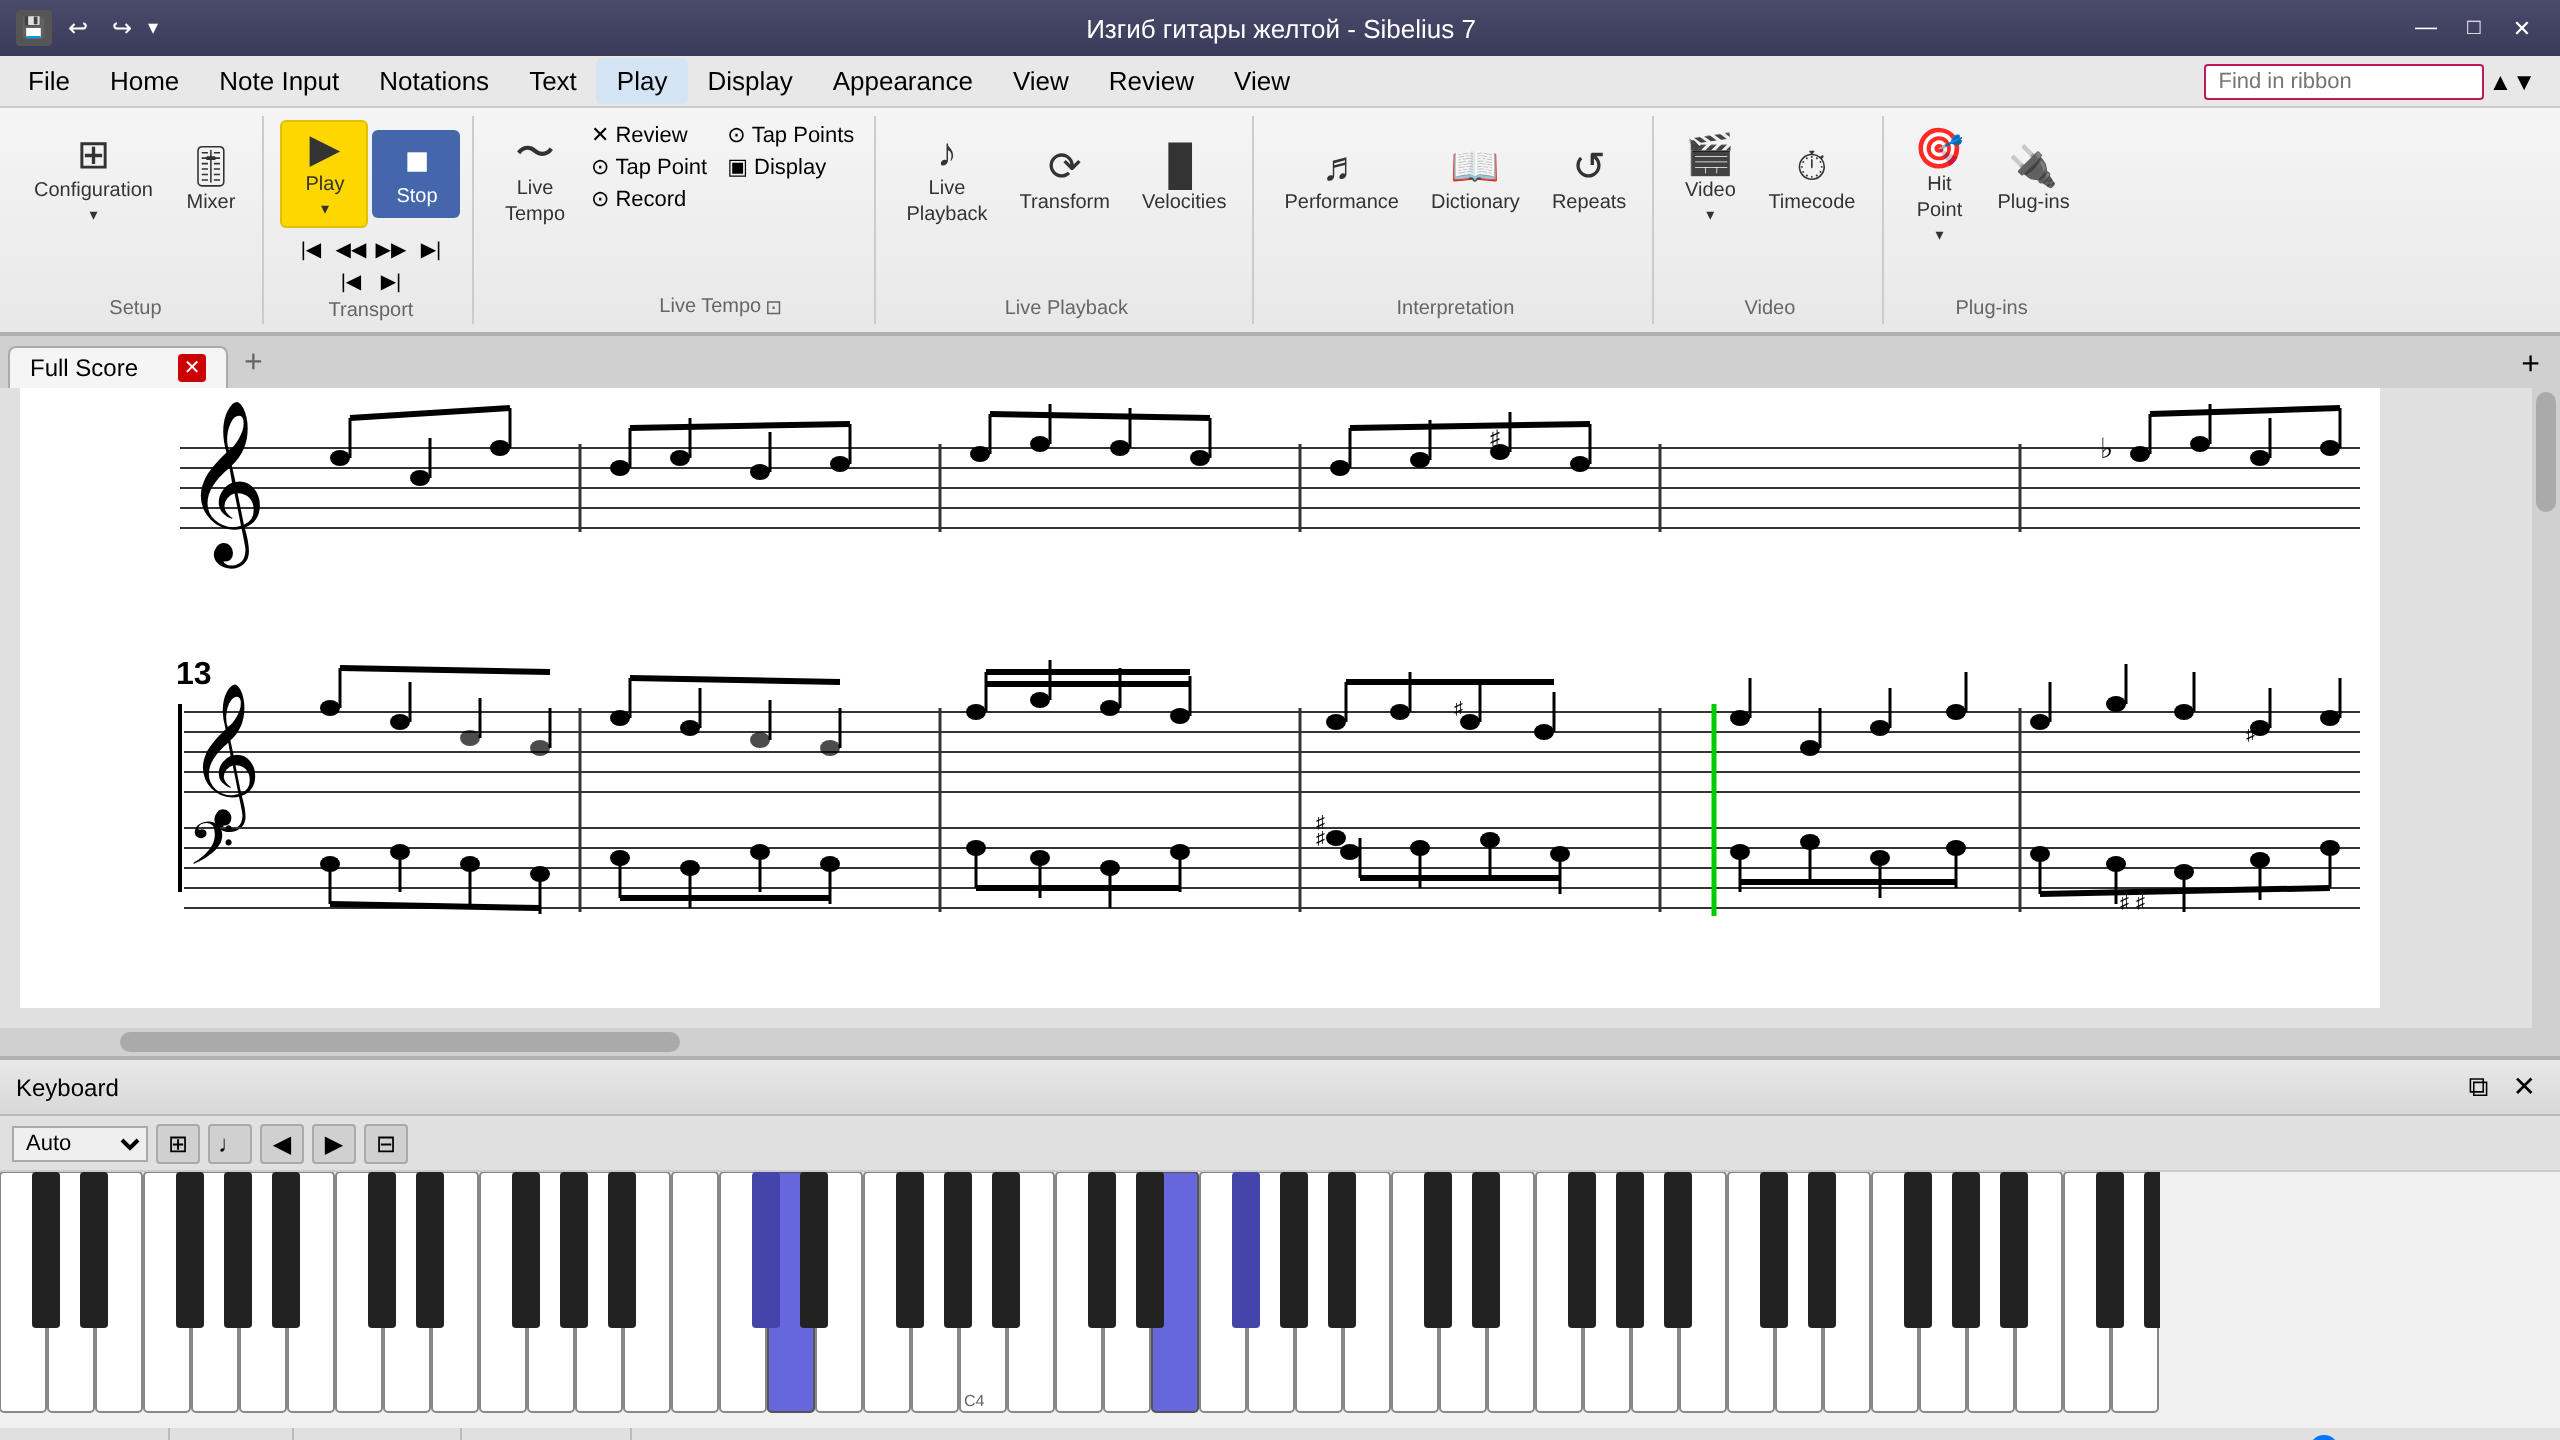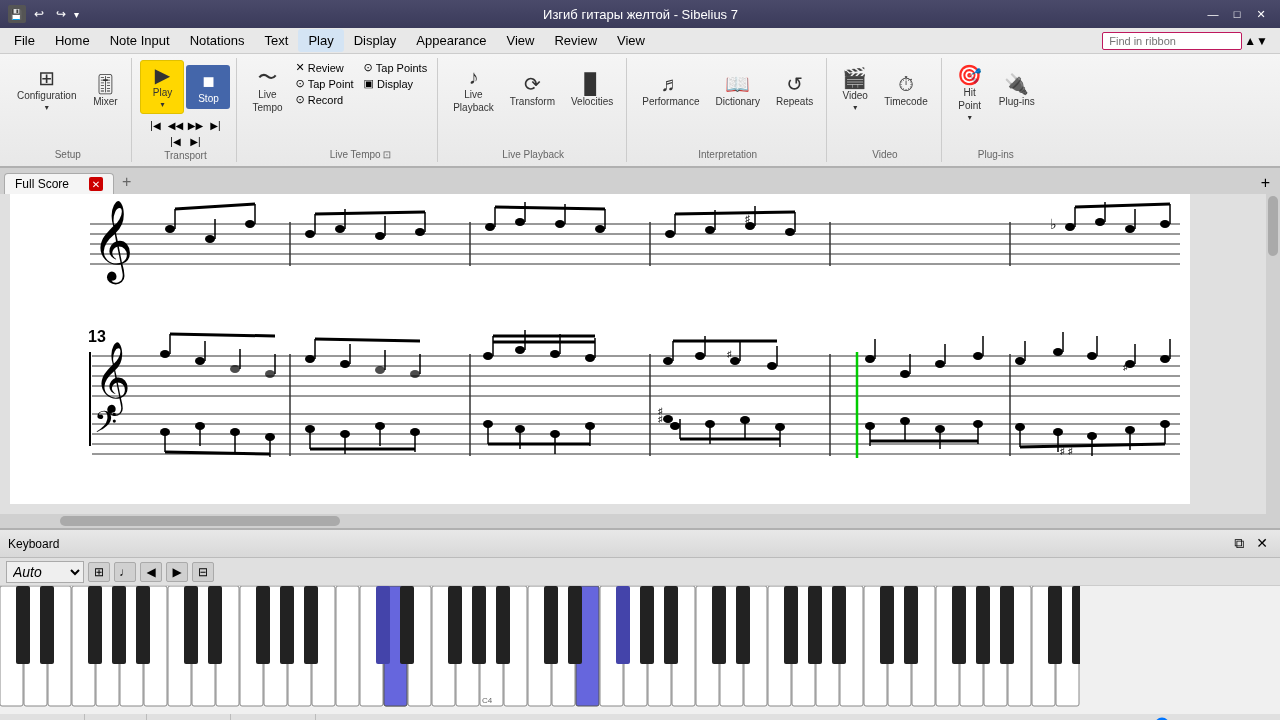--- a/index.html
+++ b/index.html
@@ -143,23 +143,22 @@
       height: 28px; background: linear-gradient(to bottom, #e8e8e8, #d8d8d8);
       border-bottom: 1px solid #bbb;
       display: flex; align-items: center; padding: 0 8px; gap: 8px;
     }
     #keyboard-header .btn { cursor: pointer; font-size: 14px; padding: 2px 4px; }
     #keyboard-toolbar {
       height: 28px; background: #e0e0e0; border-bottom: 1px solid #ccc;
       display: flex; align-items: center; padding: 0 6px; gap: 4px;
     }
     #keyboard-toolbar select {
-      font-size: 14px; padding: 1px 2px; border: 1px solid #aaa;
-      width: 78px;
-      font-style: italic;
+      font-size: 11px; padding: 1px 2px; border: 1px solid #aaa;
+      width: 68px;
     }
     .kb-tool-btn {
       width: 22px; height: 20px; background: #d0d0d0; border: 1px solid #aaa;
       cursor: pointer; display: flex; align-items: center; justify-content: center;
       font-size: 12px; border-radius: 2px;
     }
 
     
     #piano-container {
       height: 128px;

